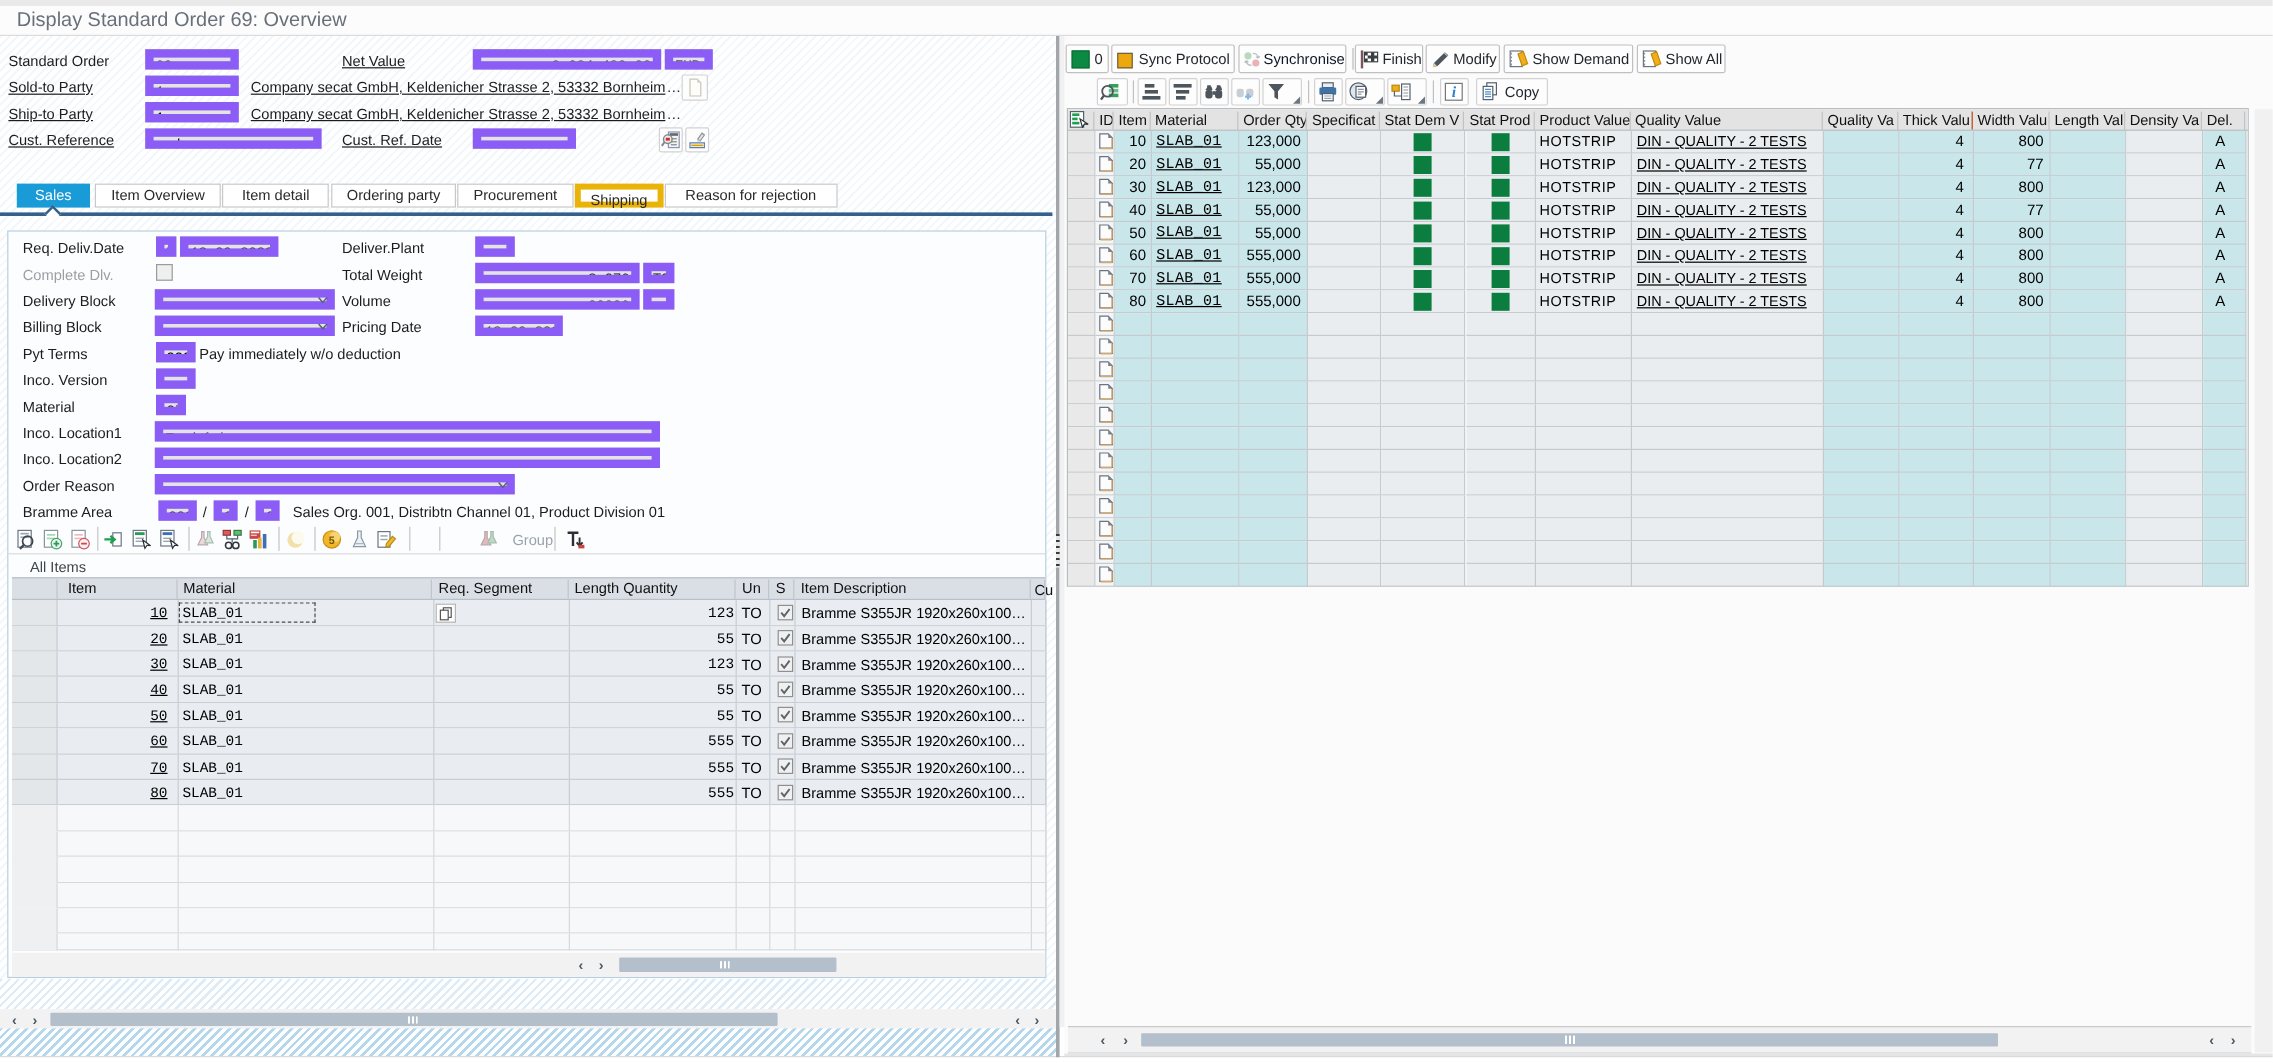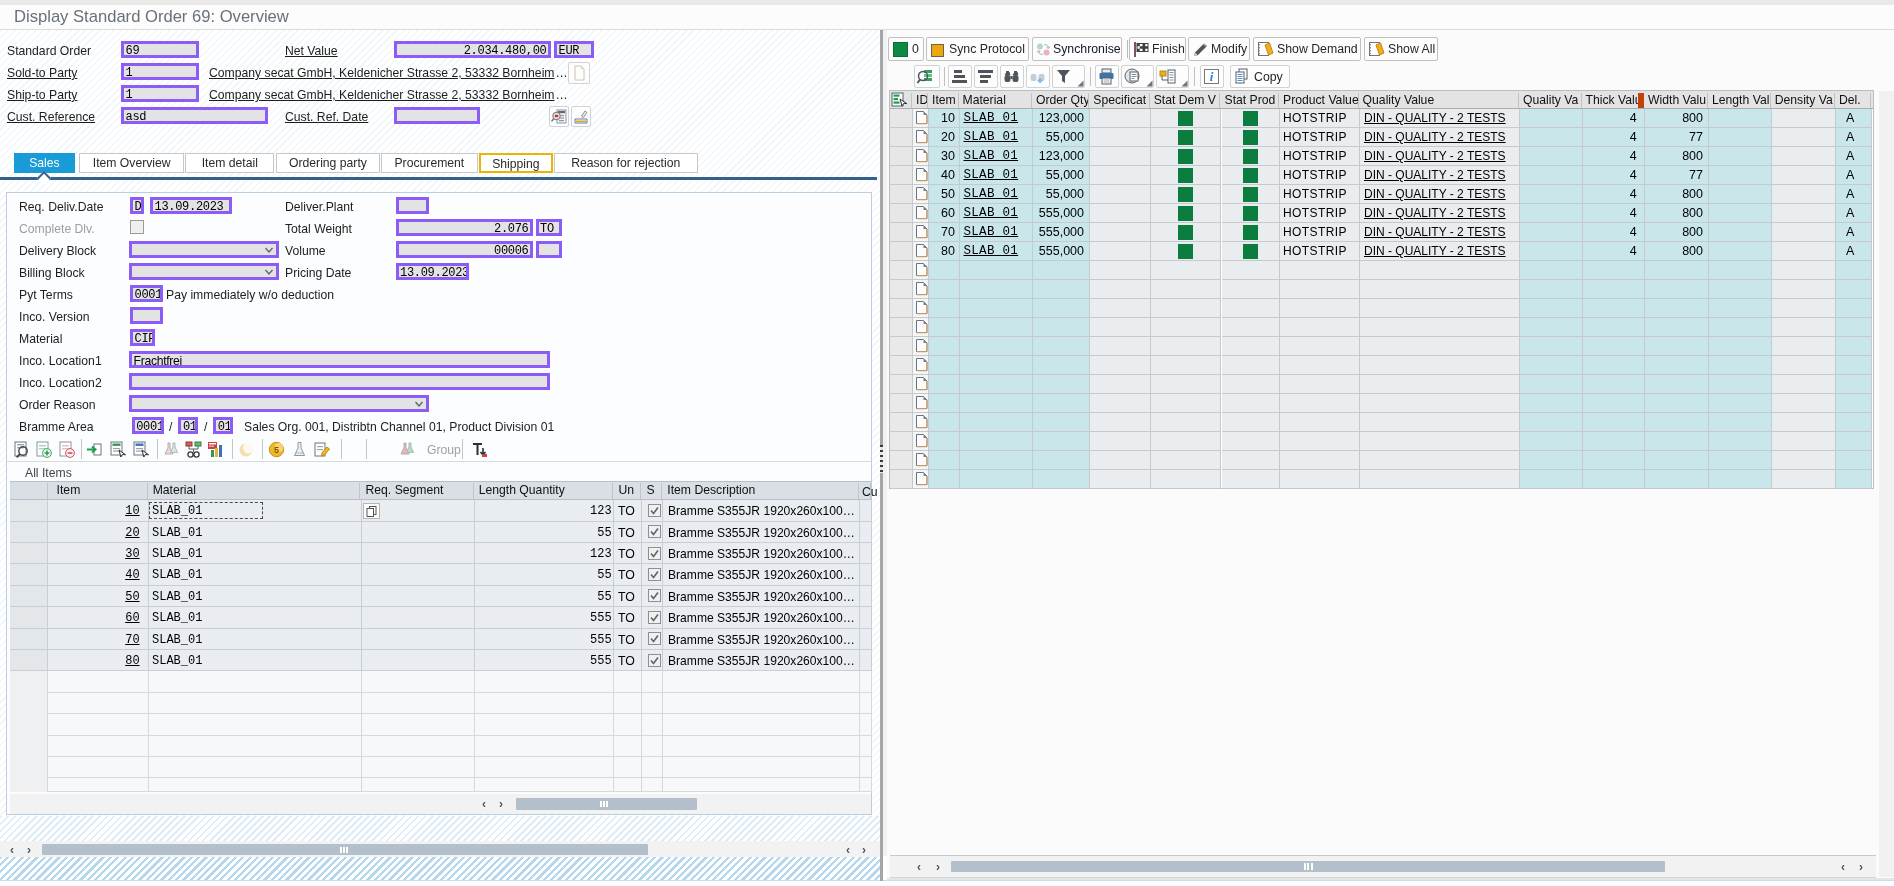--- a/index.html
+++ b/index.html
@@ -1,20 +1,20 @@
 <!DOCTYPE html>
 <html><head><meta charset="utf-8"><style>
 *{margin:0;padding:0;box-sizing:border-box}
 html,body{width:1894px;height:886px;overflow:hidden}
 body{font-family:"Liberation Sans",sans-serif;background:#fff;position:relative}
 .ab{position:absolute}
 .lbl{font-size:12.2px;color:#1d1d1d;white-space:nowrap}
 .glbl{font-size:12.2px;color:#9a9fa4;white-space:nowrap}
 .mono{font-family:"Liberation Mono",monospace}
-.inp{background:#e3e3e3;border:3px solid #8b5cf6;font-family:"Liberation Mono",monospace;font-size:12px;letter-spacing:-0.3px;color:#000;white-space:nowrap;overflow:hidden}
+.inp{background:#e3e3e3;border:7px solid #8b5cf6;font-family:"Liberation Mono",monospace;font-size:12px;letter-spacing:-0.3px;color:#000;white-space:nowrap;overflow:hidden}
 .un{text-decoration:underline}
 .stA{background:repeating-linear-gradient(135deg,#f1f7fb 0 1.6px,#ffffff 1.6px 5px)}
 .stB{background:repeating-linear-gradient(135deg,#ddecf7 0 1.9px,#ffffff 1.9px 5px)}
 .stC{background:repeating-linear-gradient(135deg,#b6d6eb 0 2.3px,#fdfeff 2.3px 5.2px)}
 .btn{background:#fdfdfd;border:1px solid #c0c0c0;border-radius:2px;font-size:12.3px;color:#2a2a2a;white-space:nowrap}
 .tb{background:#fdfdfd;border:1px solid #d2d2d2;border-radius:2px}
 .hc{font-size:12.2px;color:#111;white-space:nowrap;overflow:hidden}
 .sb{background:#f2f2f2}
 .th{background:#b3bfca;border-radius:1px}
 .arr{color:#4a5864;font-size:12px;font-weight:bold;line-height:1}
@@ -68,21 +68,21 @@
       <path d="M4 14.2h10" stroke="#d8a200" stroke-width="1.4"></path>
       <path d="M9.5 9l3.5-5 2 1.5-3.5 5z" fill="#e9e6de" stroke="#8a94a0"></path>
       <path d="M9.5 9l2 1.5-2.5 1z" fill="#c9cdd4"></path>
     </svg>
   </div>
 <div class="ab" style="left:14.3px;top:153px;width:60.3px;height:20px;background:#189bd7;color:#fff;font-size:12.2px;text-align:center;line-height:20px">Sales</div>
 <div class="ab" style="left:79.0px;top:153px;width:105.4px;height:20px;background:#fff;border:1px solid #c8c8c8;color:#2a2a2a;font-size:12.2px;text-align:center;line-height:19px">Item Overview</div>
 <div class="ab" style="left:185.4px;top:153px;width:88.8px;height:20px;background:#fff;border:1px solid #c8c8c8;color:#2a2a2a;font-size:12.2px;text-align:center;line-height:19px">Item detail</div>
 <div class="ab" style="left:275.7px;top:153px;width:104.5px;height:20px;background:#fff;border:1px solid #c8c8c8;color:#2a2a2a;font-size:12.2px;text-align:center;line-height:19px">Ordering party</div>
 <div class="ab" style="left:381.2px;top:153px;width:96.4px;height:20px;background:#fff;border:1px solid #c8c8c8;color:#2a2a2a;font-size:12.2px;text-align:center;line-height:19px">Procurement</div>
-<div class="ab" style="left:479.0px;top:153px;width:73.7px;height:20px;background:#fff;border:2px solid #eab308;color:#2a2a2a;font-size:12.2px;text-align:center;line-height:19px">Shipping</div>
+<div class="ab" style="left:479.0px;top:153px;width:73.7px;height:20px;background:#fff;border:5px solid #eab308;color:#2a2a2a;font-size:12.2px;text-align:center;line-height:19px">Shipping</div>
 <div class="ab" style="left:553.7px;top:153px;width:144.0px;height:20px;background:#fff;border:1px solid #c8c8c8;color:#2a2a2a;font-size:12.2px;text-align:center;line-height:19px">Reason for rejection</div>
 <div class="ab" style="left:0;top:177px;width:877px;height:2.5px;background:#33618b"></div>
 <div class="ab" style="left:39px;top:172.5px;width:10px;height:10px;background:#fff;border:2px solid #33618b;border-right:none;border-bottom:none;transform:rotate(45deg);z-index:3"></div>
 <div class="ab" style="left:6px;top:192px;width:866px;height:623px;background:#fcfdfe;border:1px solid #b9cfdf"></div>
 <div class="ab lbl" style="left:19px;top:200px;">Req. Deliv.Date</div>
 <div class="ab inp" style="left:130px;top:197px;width:14px;height:17px;text-align:left;font-size:12px;line-height:15px;padding:0 1.5px;">D</div>
 <div class="ab inp" style="left:150px;top:197px;width:82px;height:17px;text-align:left;font-size:12px;line-height:15px;padding:0 1.5px;">13.09.2023</div>
 <div class="ab lbl" style="left:285px;top:200px;">Deliver.Plant</div>
 <div class="ab inp" style="left:395.5px;top:197px;width:33px;height:17px;text-align:left;font-size:12px;line-height:15px;padding:0 1.5px;"></div>
 <div class="ab glbl" style="left:19px;top:222px">Complete Dlv.</div>
@@ -685,21 +685,21 @@
 <div class="ab hc" style="left:913.0px;top:92.5px;width:15.0px;height:15px;padding:0 3px;text-align:left;border-right:1px solid #bfc3c6;font-size:12.2px">ID</div>
 <div class="ab hc" style="left:929.0px;top:92.5px;width:29.5px;height:15px;padding:0 3px;text-align:left;border-right:1px solid #bfc3c6;font-size:12.2px">Item</div>
 <div class="ab hc" style="left:959.5px;top:92.5px;width:72.5px;height:15px;padding:0 3px;text-align:left;border-right:1px solid #bfc3c6;font-size:12.2px">Material</div>
 <div class="ab hc" style="left:1033.0px;top:92.5px;width:56.3px;height:15px;padding:0 3px;text-align:right;border-right:1px solid #bfc3c6;font-size:12.2px">Order Qty</div>
 <div class="ab hc" style="left:1090.3px;top:92.5px;width:59.4px;height:15px;padding:0 3px;text-align:left;border-right:1px solid #bfc3c6;font-size:12.2px">Specificat</div>
 <div class="ab hc" style="left:1150.7px;top:92.5px;width:69.8px;height:15px;padding:0 3px;text-align:left;border-right:1px solid #bfc3c6;font-size:12.2px">Stat Dem V</div>
 <div class="ab hc" style="left:1221.5px;top:92.5px;width:57.5px;height:15px;padding:0 3px;text-align:left;border-right:1px solid #bfc3c6;font-size:12.2px">Stat Prod</div>
 <div class="ab hc" style="left:1280.0px;top:92.5px;width:78.6px;height:15px;padding:0 3px;text-align:left;border-right:1px solid #bfc3c6;font-size:12.2px">Product Value</div>
 <div class="ab hc" style="left:1359.6px;top:92.5px;width:159.4px;height:15px;padding:0 3px;text-align:left;border-right:1px solid #bfc3c6;font-size:12.2px">Quality Value</div>
 <div class="ab hc" style="left:1520.0px;top:92.5px;width:61.6px;height:15px;padding:0 3px;text-align:left;border-right:1px solid #bfc3c6;font-size:12.2px">Quality Va</div>
-<div class="ab hc" style="left:1582.6px;top:92.5px;width:61.4px;height:15px;padding:0 3px;text-align:left;border-right:6px solid #c2410c;font-size:12.2px">Thick Valu</div>
+<div class="ab hc" style="left:1582.6px;top:92.5px;width:61.4px;height:15px;padding:0 3px;text-align:left;border-right:1px solid #c2410c;font-size:12.2px">Thick Valu</div>
 <div class="ab hc" style="left:1645.0px;top:92.5px;width:63.0px;height:15px;padding:0 3px;text-align:left;border-right:1px solid #bfc3c6;font-size:12.2px">Width Valu</div>
 <div class="ab hc" style="left:1709.0px;top:92.5px;width:61.7px;height:15px;padding:0 3px;text-align:left;border-right:1px solid #bfc3c6;font-size:12.2px">Length Val</div>
 <div class="ab hc" style="left:1771.7px;top:92.5px;width:63.3px;height:15px;padding:0 3px;text-align:left;border-right:1px solid #bfc3c6;font-size:12.2px">Density Va</div>
 <div class="ab hc" style="left:1836.0px;top:92.5px;width:35.0px;height:15px;padding:0 3px;text-align:left;border-right:1px solid #bfc3c6;font-size:12.2px">Del.</div>
 <div class="ab" style="left:889.5px;top:107.5px;width:983px;height:1px;background:#a9adb0"></div>
 <div class="ab" style="left:891px;top:92px">
     <svg width="17" height="15" viewBox="0 0 17 15">
       <rect x="1" y="1" width="11" height="13" fill="#fff" stroke="#55606a"></rect>
       <rect x="2.5" y="2.5" width="6" height="2.2" fill="#1e9e50"></rect>
       <rect x="2.5" y="6" width="4.5" height="2.2" fill="#1e9e50"></rect>

